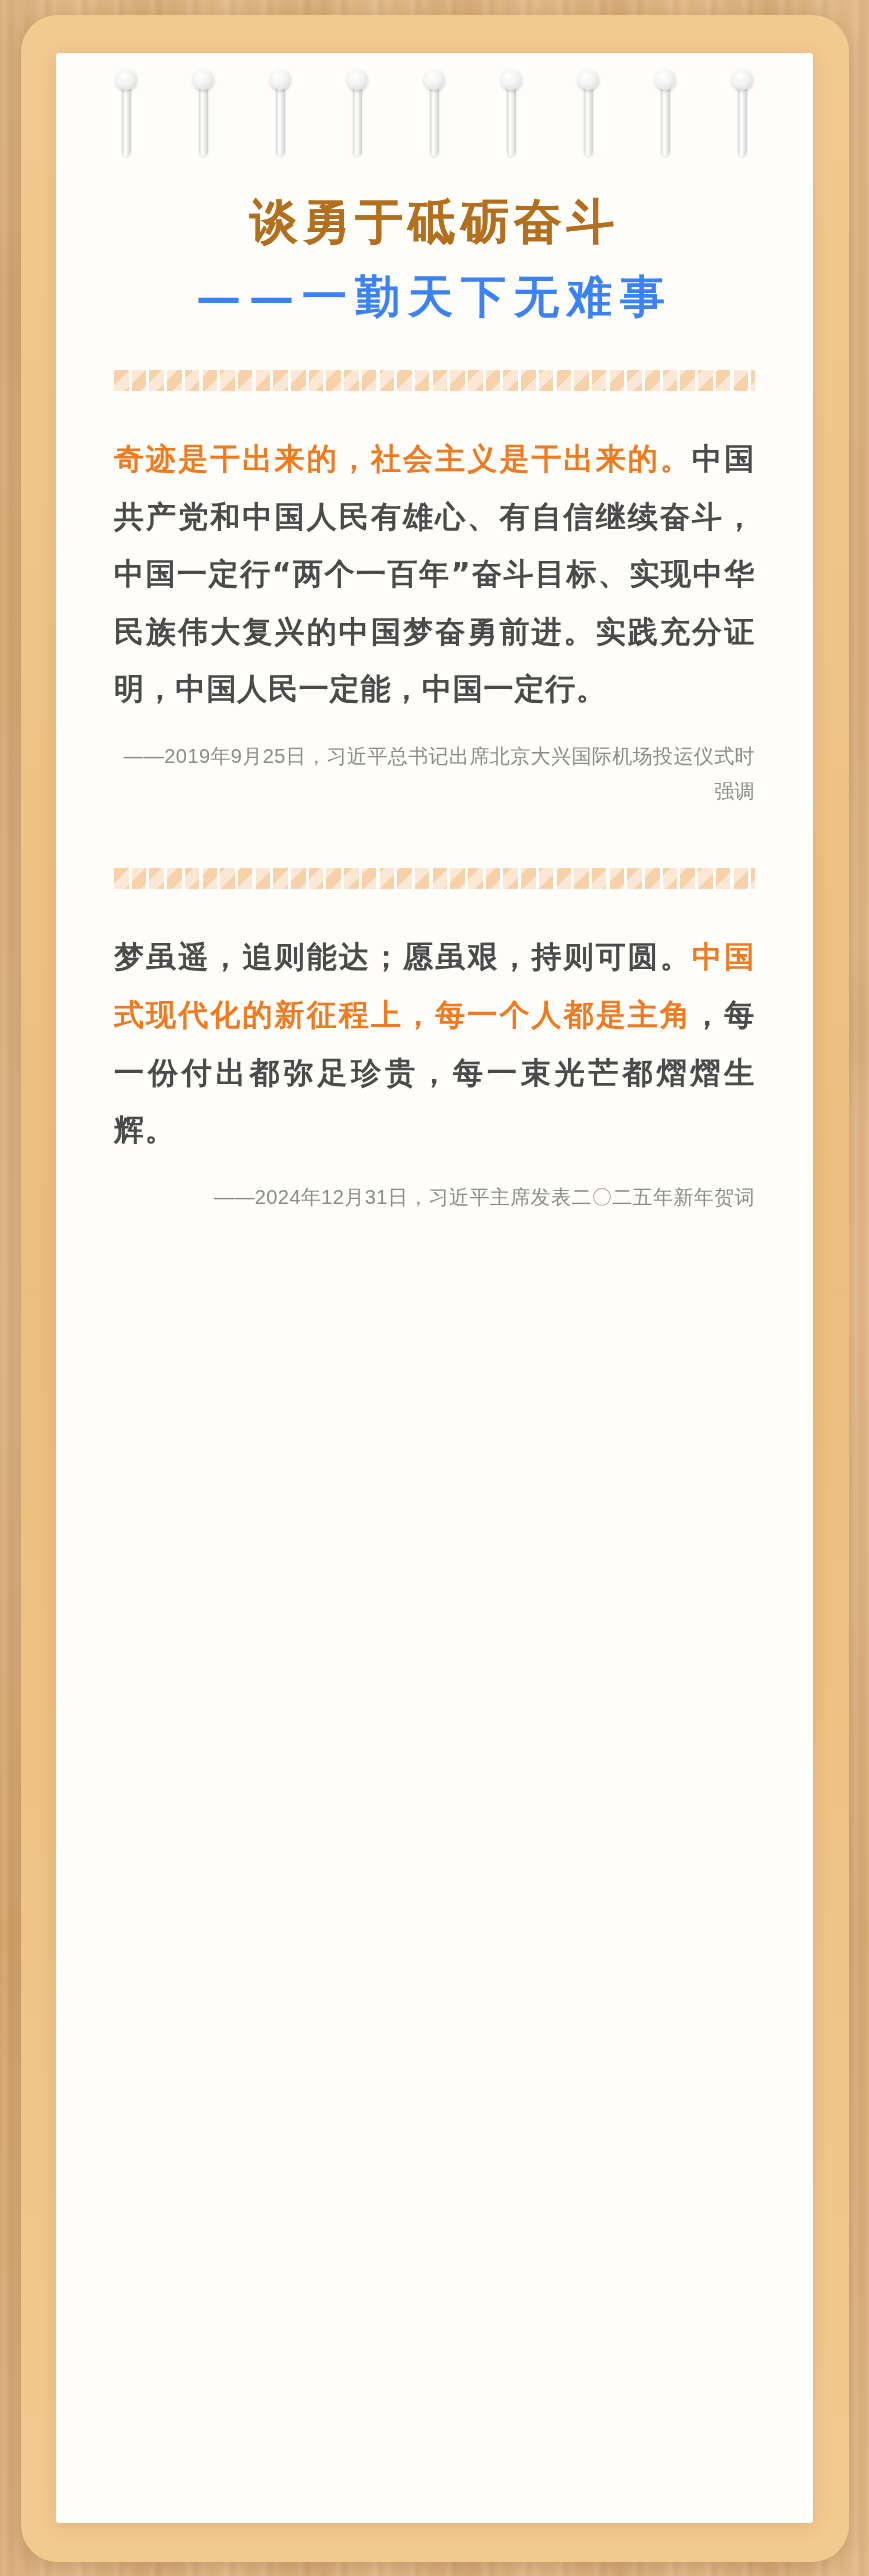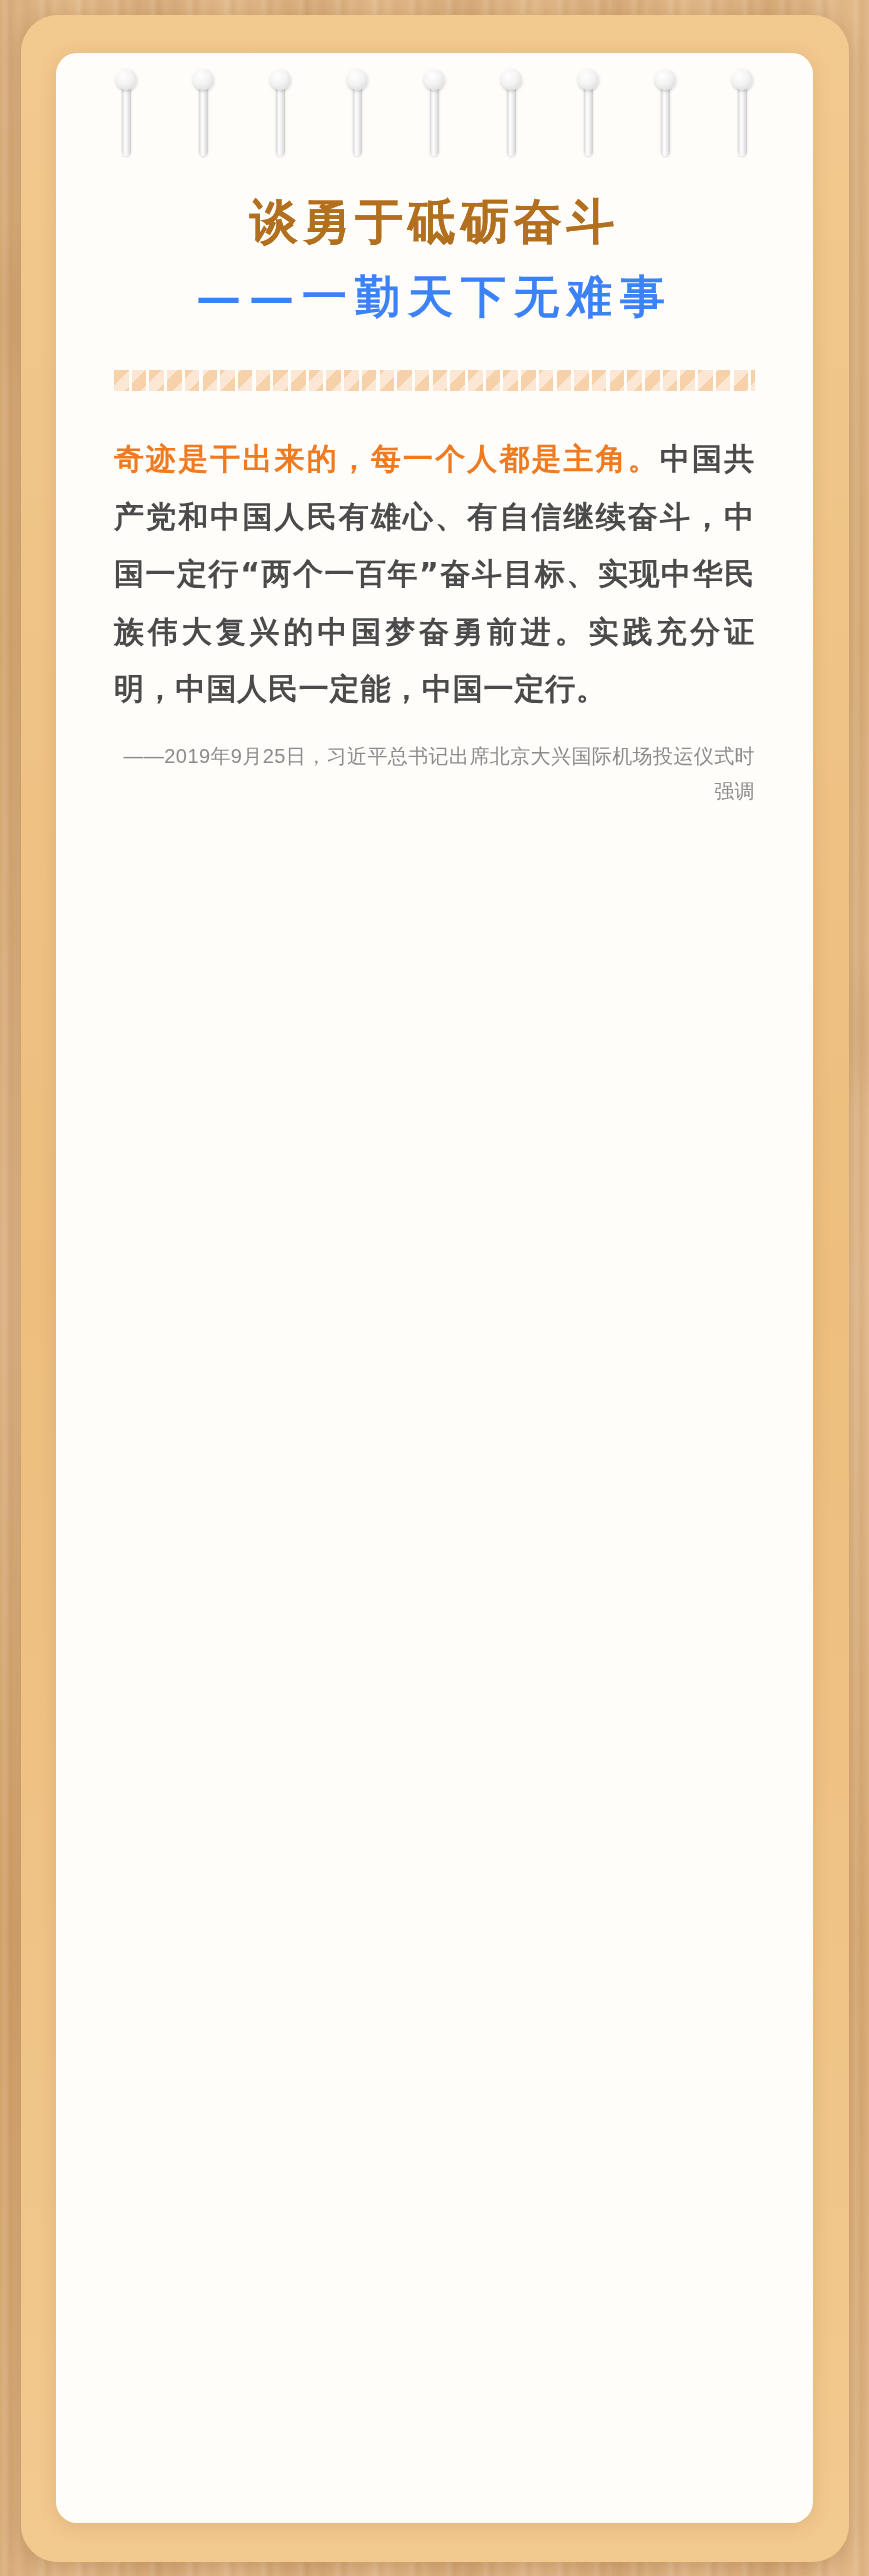--- a/index.html
+++ b/index.html
@@ -57,21 +57,21 @@
   }
 
   
   .card {
     position: absolute;
     left: 56px;
     top: 53px;
     width: 757px;
     height: 2470px;
     background: #fffdfa;
-    border-radius: 21px;
+    border-radius: 3px;
     box-shadow: 0 3.2px 17.7px rgba(120,70,25,0.14);
     overflow: hidden;
   }
 
   
   .rings {
     position: absolute;
     left: 56px;
     top: 69px;
     width: 757px;
@@ -194,24 +194,30 @@
   <div class="content">
 
     <div class="title-block">
       <div class="title-main">谈勇于砥砺奋斗</div>
       <div class="title-sub">——一勤天下无难事</div>
     </div>
 
     <div id="sections">
         <div class="section">
           <div class="divider"></div>
-          <div class="quote"><span class="hl">奇迹是干出来的，每一个人都是主角。</span><span>中国共产党和中国人民有雄心、有自信继续奋斗，中国一定行“两个一百年”奋斗目标、实现中华民族伟大复兴的中国梦奋勇前进。实践充分证明，中国人民一定能，中国一定行。</span></div>
+          <div class="quote"><span class="hl">奇迹是干出来的，社会主义是干出来的。</span><span>中国共产党和中国人民有雄心、有自信继续奋斗，中国一定行“两个一百年”奋斗目标、实现中华民族伟大复兴的中国梦奋勇前进。实践充分证明，中国人民一定能，中国一定行。</span></div>
           <div class="source">——2019年9月25日，习近平总书记出席北京大兴国际机场投运仪式时强调</div>
           <div class="section-gap"></div>
         </div>
+        <div class="section">
+          <div class="divider"></div>
+          <div class="quote"><span>梦虽遥，追则能达；愿虽艰，持则可圆。</span><span class="hl">中国式现代化的新征程上，每一个人都是主角</span><span>，每一份付出都弥足珍贵，每一束光芒都熠熠生辉。</span></div>
+          <div class="source">——2024年12月31日，习近平主席发表二〇二五年新年贺词</div>
+          <div class="section-gap"></div>
+        </div>
       </div>
 
   </div>
 </div>
 
 <div class="rings">
   <div class="ring">
       <div class="stem"></div>
       <div class="cap"></div>
     </div>

